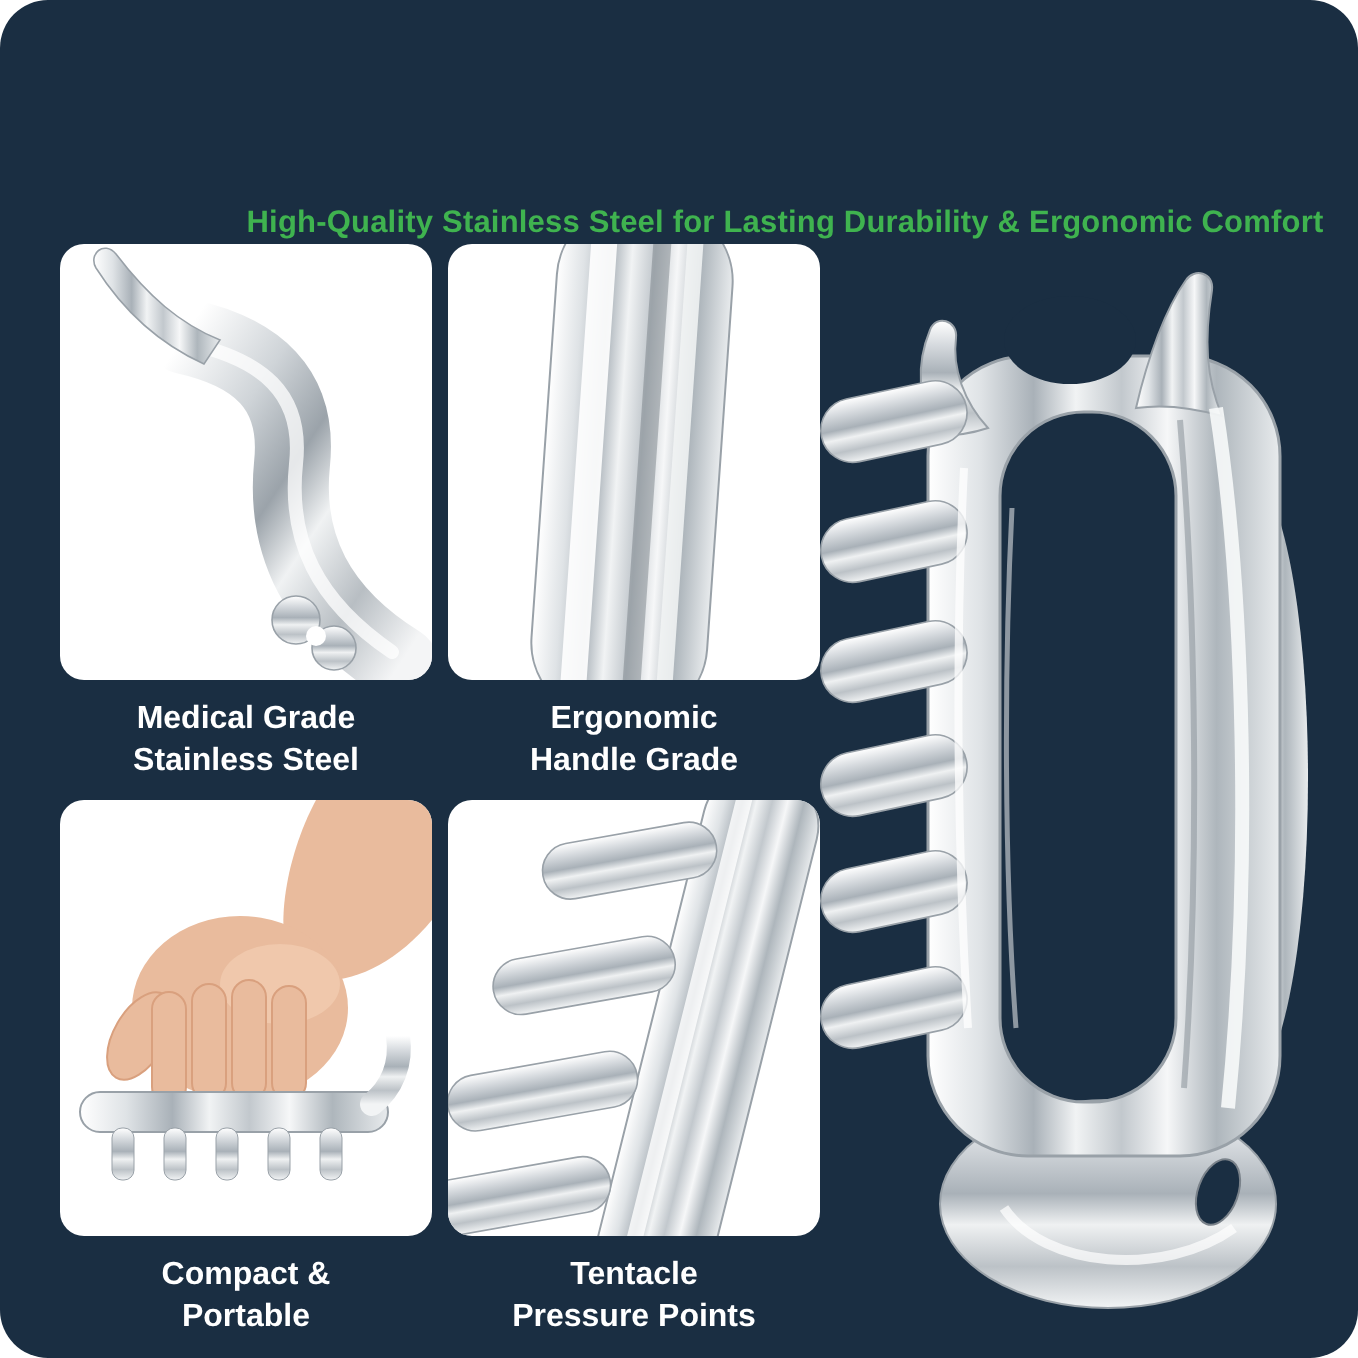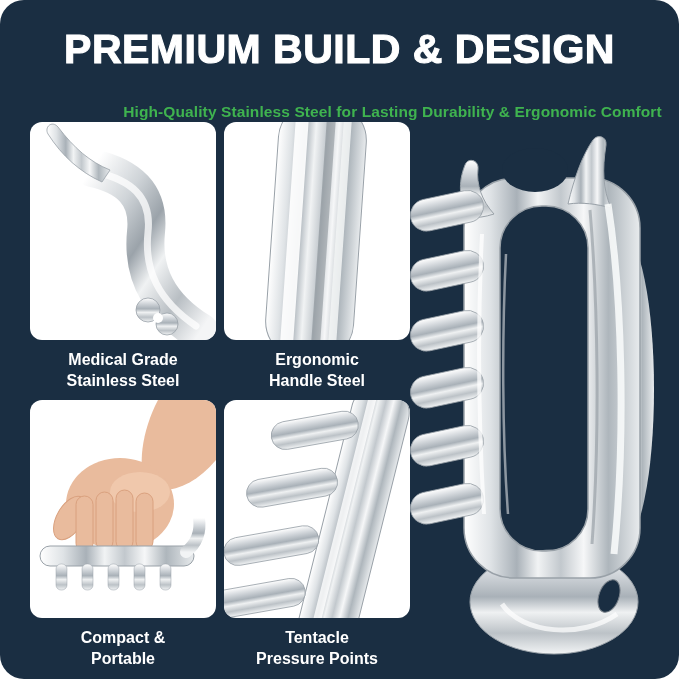--- a/index.html
+++ b/index.html
@@ -50,21 +50,20 @@
         <stop offset="0" stop-color="#ffffff"></stop>
           <stop offset=".25" stop-color="#cfd4d8"></stop>
         <stop offset=".45" stop-color="#9ba3aa"></stop>
           <stop offset=".6" stop-color="#f0f2f3"></stop>
         <stop offset=".8" stop-color="#b8bec3"></stop>
           <stop offset="1" stop-color="#f4f5f6"></stop>
       </linearGradient>
     </defs>
   </svg>
 
-  <h1 class="title">PREMIUM BUILD &amp; DESIGN</h1>
   <p class="subtitle">High-Quality Stainless Steel for Lasting Durability &amp; Ergonomic Comfort</p>
 
   <figure class="feature f1">
     <div class="panel">
       <svg viewBox="0 0 186 218">
         <path d="M 170,210 C 128,184 112,150 116,110 C 120,72 98,54 62,46" fill="none" stroke="url(#chromeD)" stroke-width="38" stroke-linecap="round"></path>
         <path d="M 166,204 C 128,178 114,148 118,110 C 122,74 100,58 66,50" fill="none" stroke="#ffffff" stroke-width="7" opacity=".75" stroke-linecap="round"></path>
         <path d="M 72,60 C 50,50 32,34 18,12 C 14,5 22,-2 28,5 C 44,26 60,40 80,48 Z" fill="url(#chromeH)" stroke="#99a1a8" stroke-width=".8"></path>
         <circle cx="118" cy="188" r="12" fill="url(#chromeV)" stroke="#99a1a8" stroke-width=".8"></circle>
         <circle cx="137" cy="202" r="11" fill="url(#chromeV)" stroke="#99a1a8" stroke-width=".8"></circle>
@@ -80,21 +79,21 @@
       <svg viewBox="0 0 186 218">
         <g transform="rotate(4 93 109)">
           <rect x="48" y="-20" width="88" height="258" rx="38" fill="url(#chromeH)" stroke="#99a1a8"></rect>
           <rect x="64" y="-20" width="13" height="258" rx="6" fill="#ffffff" opacity=".9"></rect>
           <rect x="95" y="-20" width="9" height="258" rx="4" fill="#6f777e" opacity=".45"></rect>
           <rect x="112" y="-20" width="8" height="258" rx="4" fill="#f2f4f5" opacity=".85"></rect>
         </g>
       </svg>
     </div>
     <figcaption class="caption">Ergonomic
-Handle Steel</figcaption>
+Handle Grade</figcaption>
   </figure>
 
   <figure class="feature f4">
     <div class="panel">
       <svg viewBox="0 0 186 218">
         <g transform="rotate(14 93 109)">
           <rect x="102" y="-26" width="58" height="270" rx="26" fill="url(#chromeH)" stroke="#99a1a8"></rect>
           <g transform="rotate(-24 70 34)">
             <rect x="28" y="20" width="88" height="28" rx="14" fill="url(#chromeV)" stroke="#99a1a8" stroke-width=".8"></rect>
           </g>

